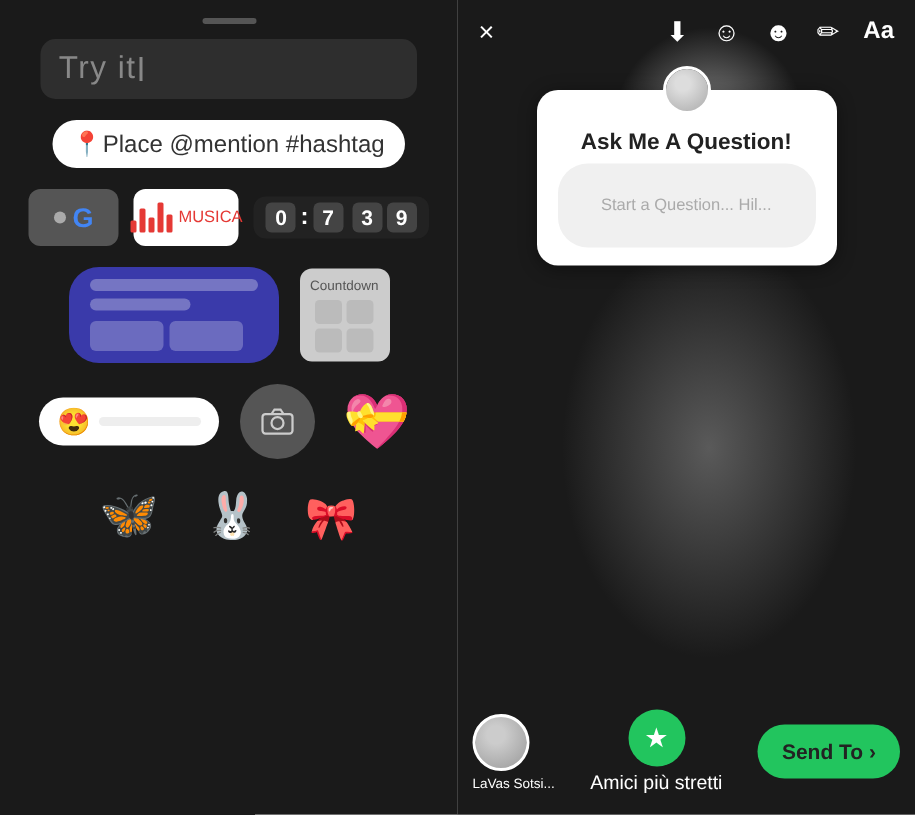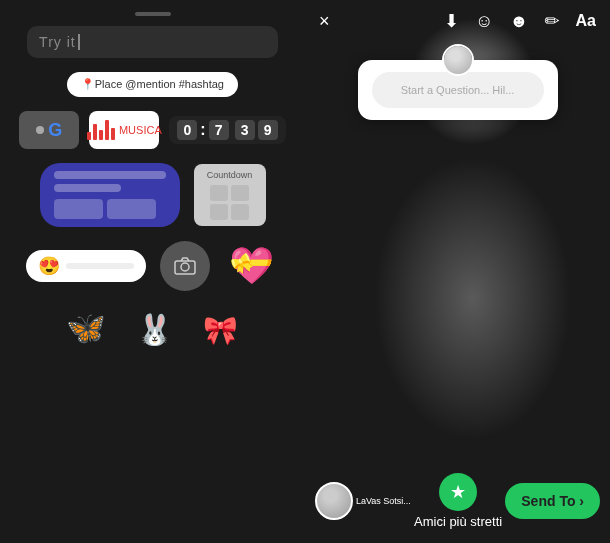--- a/index.html
+++ b/index.html
@@ -38,21 +38,21 @@
       background: #2e2e2e;
       border-radius: 10px;
       padding: 8px 12px;
       display: flex;
       align-items: center;
       margin-bottom: 14px;
       flex-shrink: 0;
     }
     .search-bar-text {
       color: #888;
-      font-size: 14px;
+      font-size: 21px;
       letter-spacing: 1px;
     }
 
     .sticker-section {
       width: 100%;
       display: flex;
       flex-direction: column;
       gap: 14px;
       overflow: hidden;
     }
@@ -64,21 +64,21 @@
     }
     .mention-pill {
       background: #fff;
       border-radius: 20px;
       padding: 6px 14px;
       display: flex;
       align-items: center;
       gap: 4px;
     }
     .mention-pill-text {
-      font-size: 11px;
+      font-size: 16px;
       color: #333;
     }
 
     
     .icon-row {
       display: flex;
       justify-content: center;
       gap: 10px;
       align-items: center;
     }
@@ -176,21 +176,21 @@
       background: rgba(255,255,255,0.3);
       border-radius: 4px;
     }
     .poll-line-short {
       width: 60%;
     }
     .sticker-countdown {
       background: #ccc;
       border-radius: 8px;
       padding: 6px 10px;
-      width: 72px;
+      width: 60px;
       display: flex;
       flex-direction: column;
       align-items: center;
       gap: 5px;
     }
     .countdown-label {
       font-size: 9px;
       color: #555;
     }
     .countdown-grid {
@@ -350,41 +350,41 @@
       font-size: 15px;
       font-weight: 600;
       color: #222;
       margin-top: 14px;
       text-align: center;
     }
     .ask-input-placeholder {
       width: 100%;
       background: #f0f0f0;
       border-radius: 20px;
-      padding: 12px 12px;
+      padding: 22px 12px;
       font-size: 11px;
       color: #aaa;
       text-align: center;
     }
 
     
     .bottom-bar {
       position: absolute;
       bottom: 14px;
       left: 0;
       right: 0;
       display: flex;
       align-items: center;
       justify-content: space-between;
       padding: 0 10px;
       z-index: 10;
     }
     .story-user {
       display: flex;
-      align-items: center;
+      flex-direction: column;
       gap: 3px;
     }
     .story-avatar-ring {
       width: 38px;
       height: 38px;
       border-radius: 50%;
       border: 2px solid #fff;
       background: radial-gradient(circle at 40% 35%, #ccc 20%, #999 100%);
       overflow: hidden;
     }
@@ -539,20 +539,21 @@
       <span class="toolbar-icon">☻</span>
       <span class="toolbar-icon">✏</span>
       <span class="toolbar-aa">Aa</span>
     </div>
   </div>
 
   <div class="ask-sticker">
     <div class="ask-avatar">
       <div class="ask-avatar-img"></div>
     </div>
+    <span class="ask-title">Ask Me A Question!</span>
     <div class="ask-input-placeholder">
       <span>Start a Question... Hil...</span>
     </div>
   </div>
 
   <div class="bottom-bar">
     <div class="story-user">
       <div class="story-avatar-ring"></div>
       <span class="story-user-label">LaVas Sotsi...</span>
     </div>

